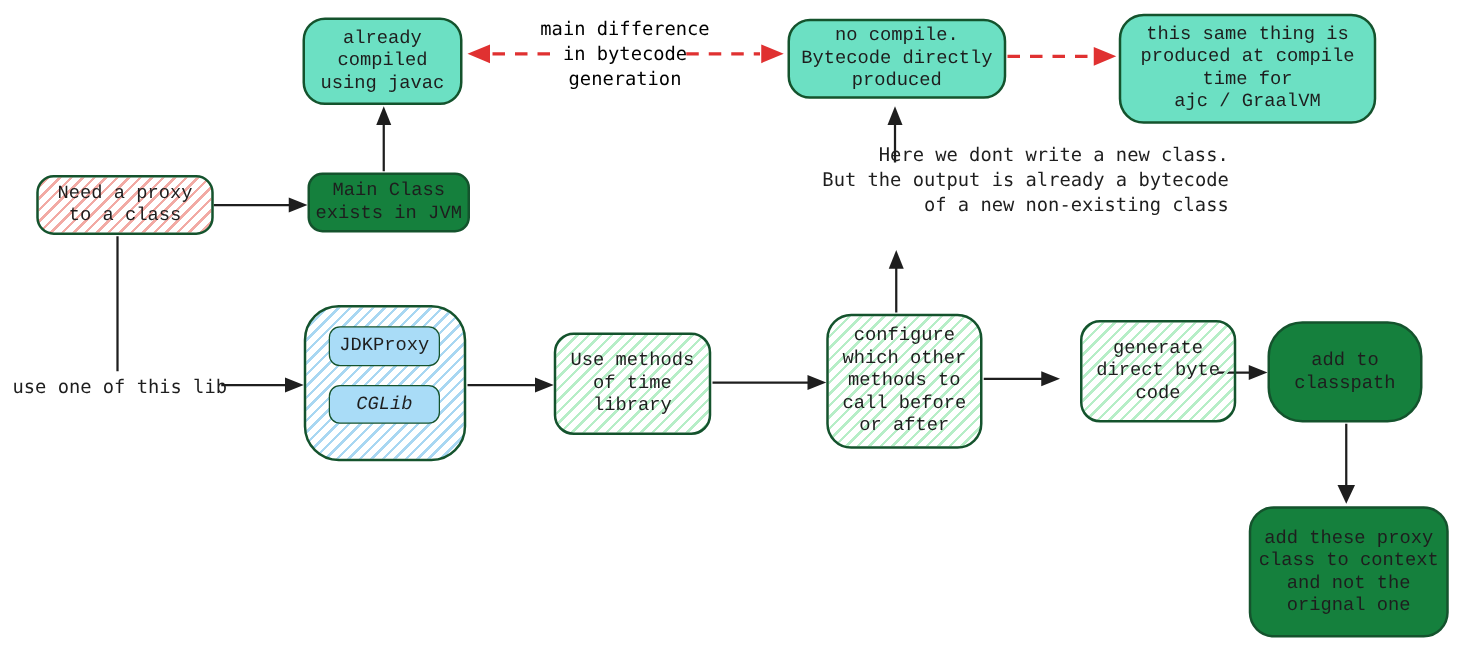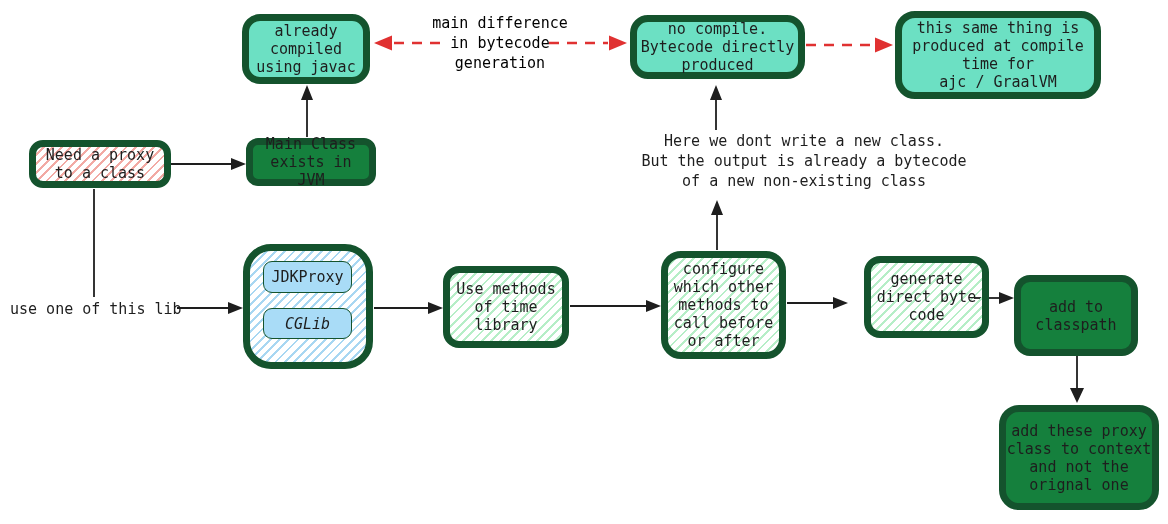--- a/index.html
+++ b/index.html
@@ -12,29 +12,30 @@
     width: 1168px;
     height: 524px;
     background: #ffffff;
     overflow: hidden;
     font-family: "DejaVu Sans Mono", "Liberation Mono", monospace;
     color: #1e1e1e;
   }
   .node {
     position: absolute;
     box-sizing: border-box;
-    border: 7px solid #14532d;
+    border: 2px solid #14532d;
     display: flex;
     align-items: center;
     justify-content: center;
     text-align: center;
     font-size: 15px;
     line-height: 18px;
     white-space: pre-line;
     background: #ffffff;
+    font-family: Liberation Mono, monospace;
   }
   .fill-teal   { background: #6ce0c3; }
   .fill-yellow { background: #15803d; }
   .fill-blue   { background: #a9dcf7; }
   .hatch-pink  {
     background: repeating-linear-gradient(135deg,
       rgba(0,0,0,0) 0px, rgba(0,0,0,0) 4.5px,
       #f2aaa4 4.5px, #f2aaa4 6.5px);
   }
   .hatch-blue  {
@@ -52,39 +53,38 @@
   #main-class        { left: 246px; top: 138px; width: 130px; height: 48px;  border-radius: 12px; }
   #already-compiled  { left: 242px; top: 14px;  width: 128px; height: 70px;  border-radius: 18px; }
   #no-compile        { left: 630px; top: 15px;  width: 175px; height: 64px;  border-radius: 18px; }
   #same-thing        { left: 895px; top: 11px;  width: 206px; height: 88px;  border-radius: 20px; }
   #libs-container    { left: 243px; top: 244px; width: 130px; height: 125px; border-radius: 28px; }
   #jdkproxy          { left: 263px; top: 261px; width: 89px;  height: 32px;  border-radius: 9px; border-width: 1.6px; }
   #cglib             { left: 263px; top: 308px; width: 89px;  height: 31px;  border-radius: 9px; border-width: 1.6px; font-style: italic; }
   #use-methods       { left: 443px; top: 266px; width: 126px; height: 82px;  border-radius: 16px; }
   #configure         { left: 661px; top: 251px; width: 125px; height: 108px; border-radius: 20px; }
   #generate          { left: 848px; top: 256px; width: 125px; height: 82px;  border-radius: 16px; margin-left: 16px; }
-  #add-classpath     { left: 1014px;top: 257px; width: 124px; height: 81px;  border-radius: 16px; margin-top: 18px; }
+  #add-classpath     { left: 1014px;top: 257px; width: 124px; height: 81px;  border-radius: 28px; }
   #add-proxy-context { left: 999px; top: 405px; width: 160px; height: 105px; border-radius: 20px; }
 
   .annotation {
     position: absolute;
     font-size: 15px;
     white-space: pre-line;
   }
   #main-difference {
     left: 424px; top: 13px; width: 152px;
     color: #000000;
     text-align: center;
     line-height: 20px;
   }
   #here-we-note {
-    left: 593px; top: 131px; width: 390px;
-    text-align: center;
+    left: 593px; top: 114px; width: 390px;
+    text-align: right;
     line-height: 20px;
-    margin-left: 16px;
   }
   #use-lib-label {
     left: 10px; top: 301px;
     line-height: 17px;
     white-space: nowrap;
   }
 
   .arrows-layer {
     position: absolute;
     left: 0; top: 0;

